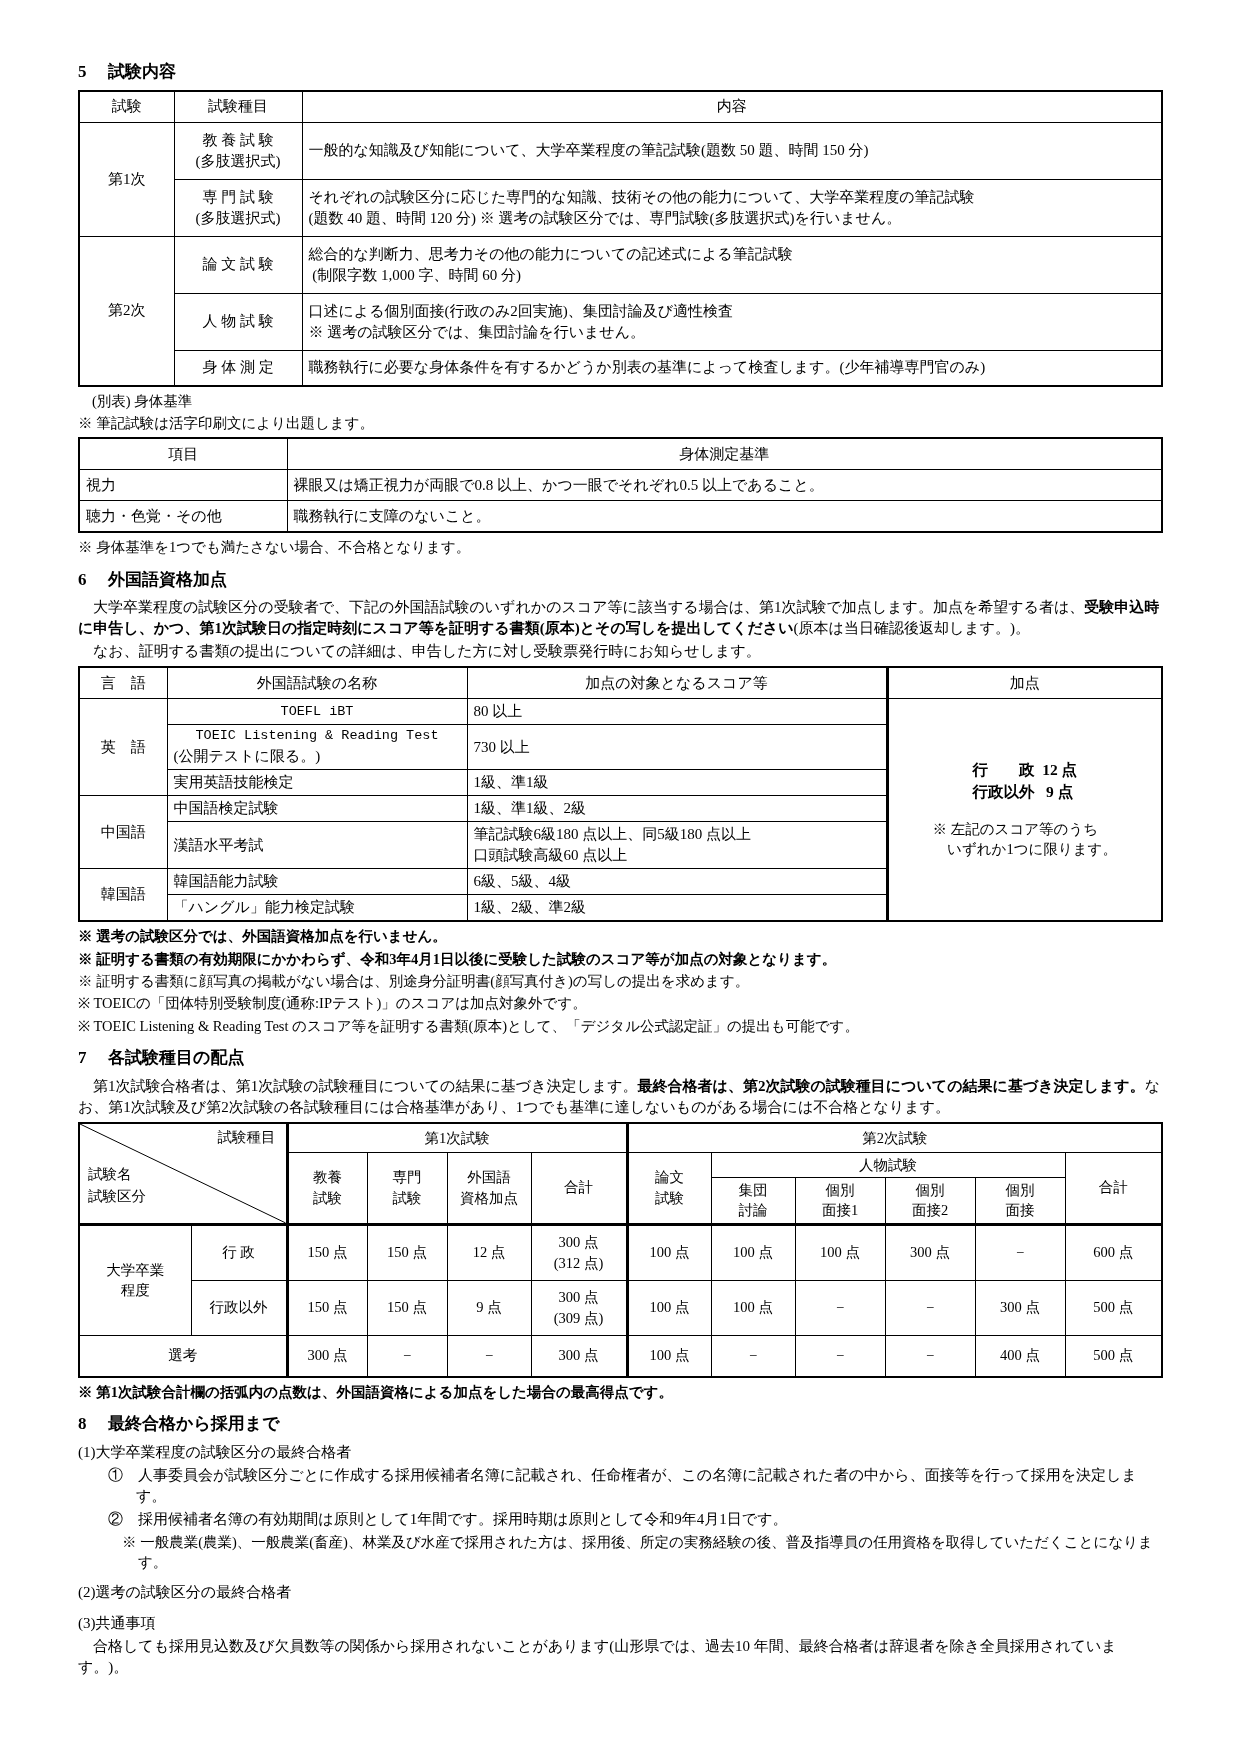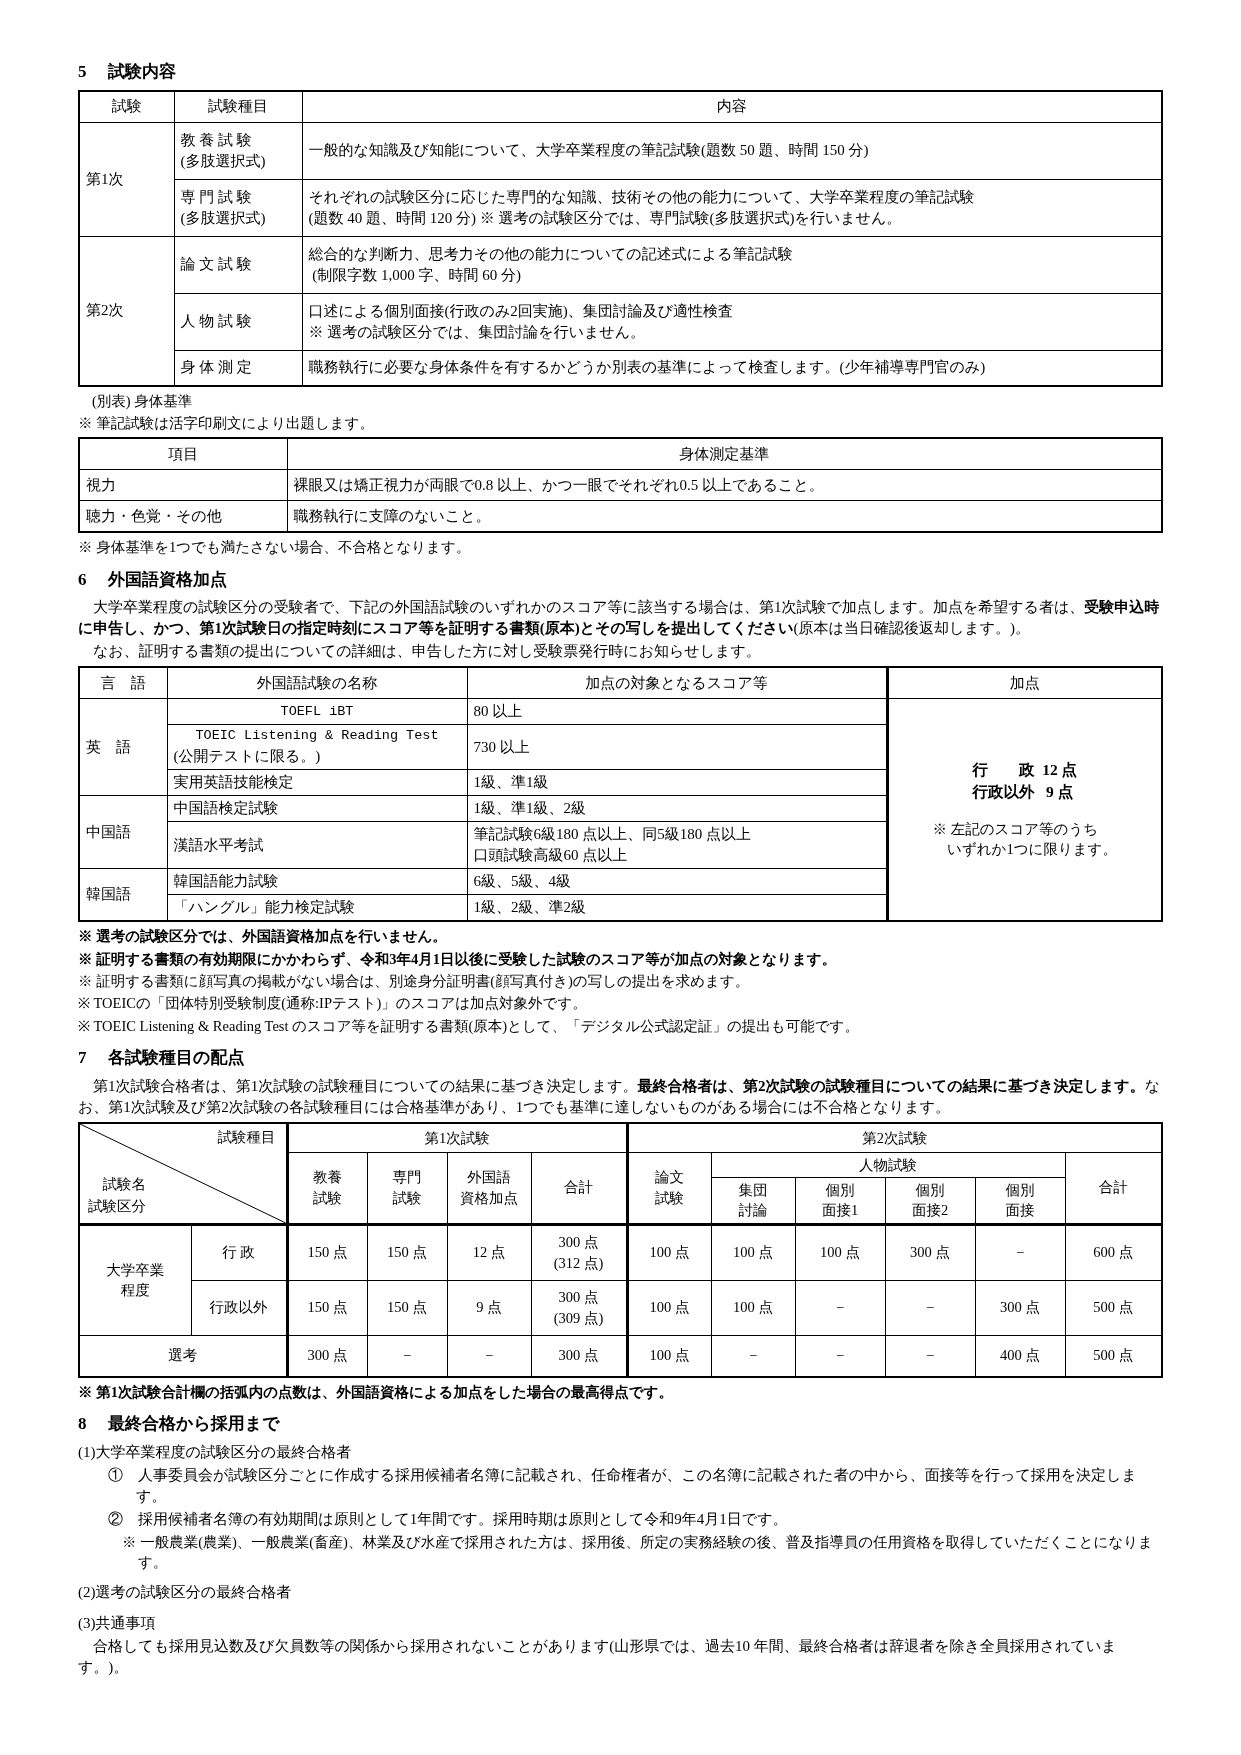--- a/index.html
+++ b/index.html
@@ -19,41 +19,41 @@
   .note.ind2{}
   .bold{font-weight:bold;}
   .pre{white-space:pre-wrap;}
   .mono{font-family:"Liberation Mono","DejaVu Sans Mono",monospace;font-size:13.5px;text-align:center;}
 
   table.t{border-collapse:collapse;width:100%;table-layout:fixed;margin:4px 0;}
   table.t th,table.t td{border:1px solid #000;padding:2px 6px;vertical-align:middle;}
   table.t th{font-weight:normal;text-align:center;}
   table.t{border:2px solid #000;}
   .hdr th{border-bottom:3px double #000;height:26px;}
-  .c{}
+  .c{text-align:center;}
   .t1 td{height:30px;}
   .t1 .tall td{height:52px;}
   .t2 td{height:26px;}
 
   .t3 .bt-dot{border-top:1px dotted #555;}
   .t3 .bt-solid{border-top:1px solid #000;}
   .bl-thick{border-left:3px solid #000 !important;}
   .bonus-cell{vertical-align:middle;text-align:center;padding:8px;font-family:Liberation Serif, serif;}
   .bonus-lines{display:inline-block;text-align:left;font-weight:bold;font-size:15.5px;white-space:pre-wrap;}
   .bonus-note{display:inline-block;text-align:left;margin-top:16px;font-size:14.5px;white-space:pre-wrap;}
 
   .t4 th,.t4 td{padding:2px 3px;font-size:14.5px;}
   .t4 .grp th{height:24px;border-bottom:1px solid #000;}
   .t4 thead{border-bottom:3px solid #000;}
   .t4 td.v{text-align:center;height:50px;}
   .t4 tr.last td{height:36px;}
   .diag{position:relative;padding:0;}
   .diag svg{position:absolute;top:0;left:0;width:100%;height:100%;}
   .diag-top{position:absolute;top:3px;right:10px;}
-  .diag-bot{position:absolute;left:8px;bottom:5px;white-space:pre-wrap;text-align:right;line-height:1.5;}
+  .diag-bot{position:absolute;left:8px;bottom:15px;white-space:pre-wrap;text-align:left;line-height:1.5;}
   .hang2{margin:2px 0 2px 30px;padding-left:28px;text-indent:-28px;}
   .hangnote{margin:2px 0 2px 44px;padding-left:16px;text-indent:-16px;font-size:14.5px;}
   .sub-head{margin:10px 0 2px 0;}
 </style>
 </head>
 <body>
 
 <div class="page">
 
   <div class="sec-head">

